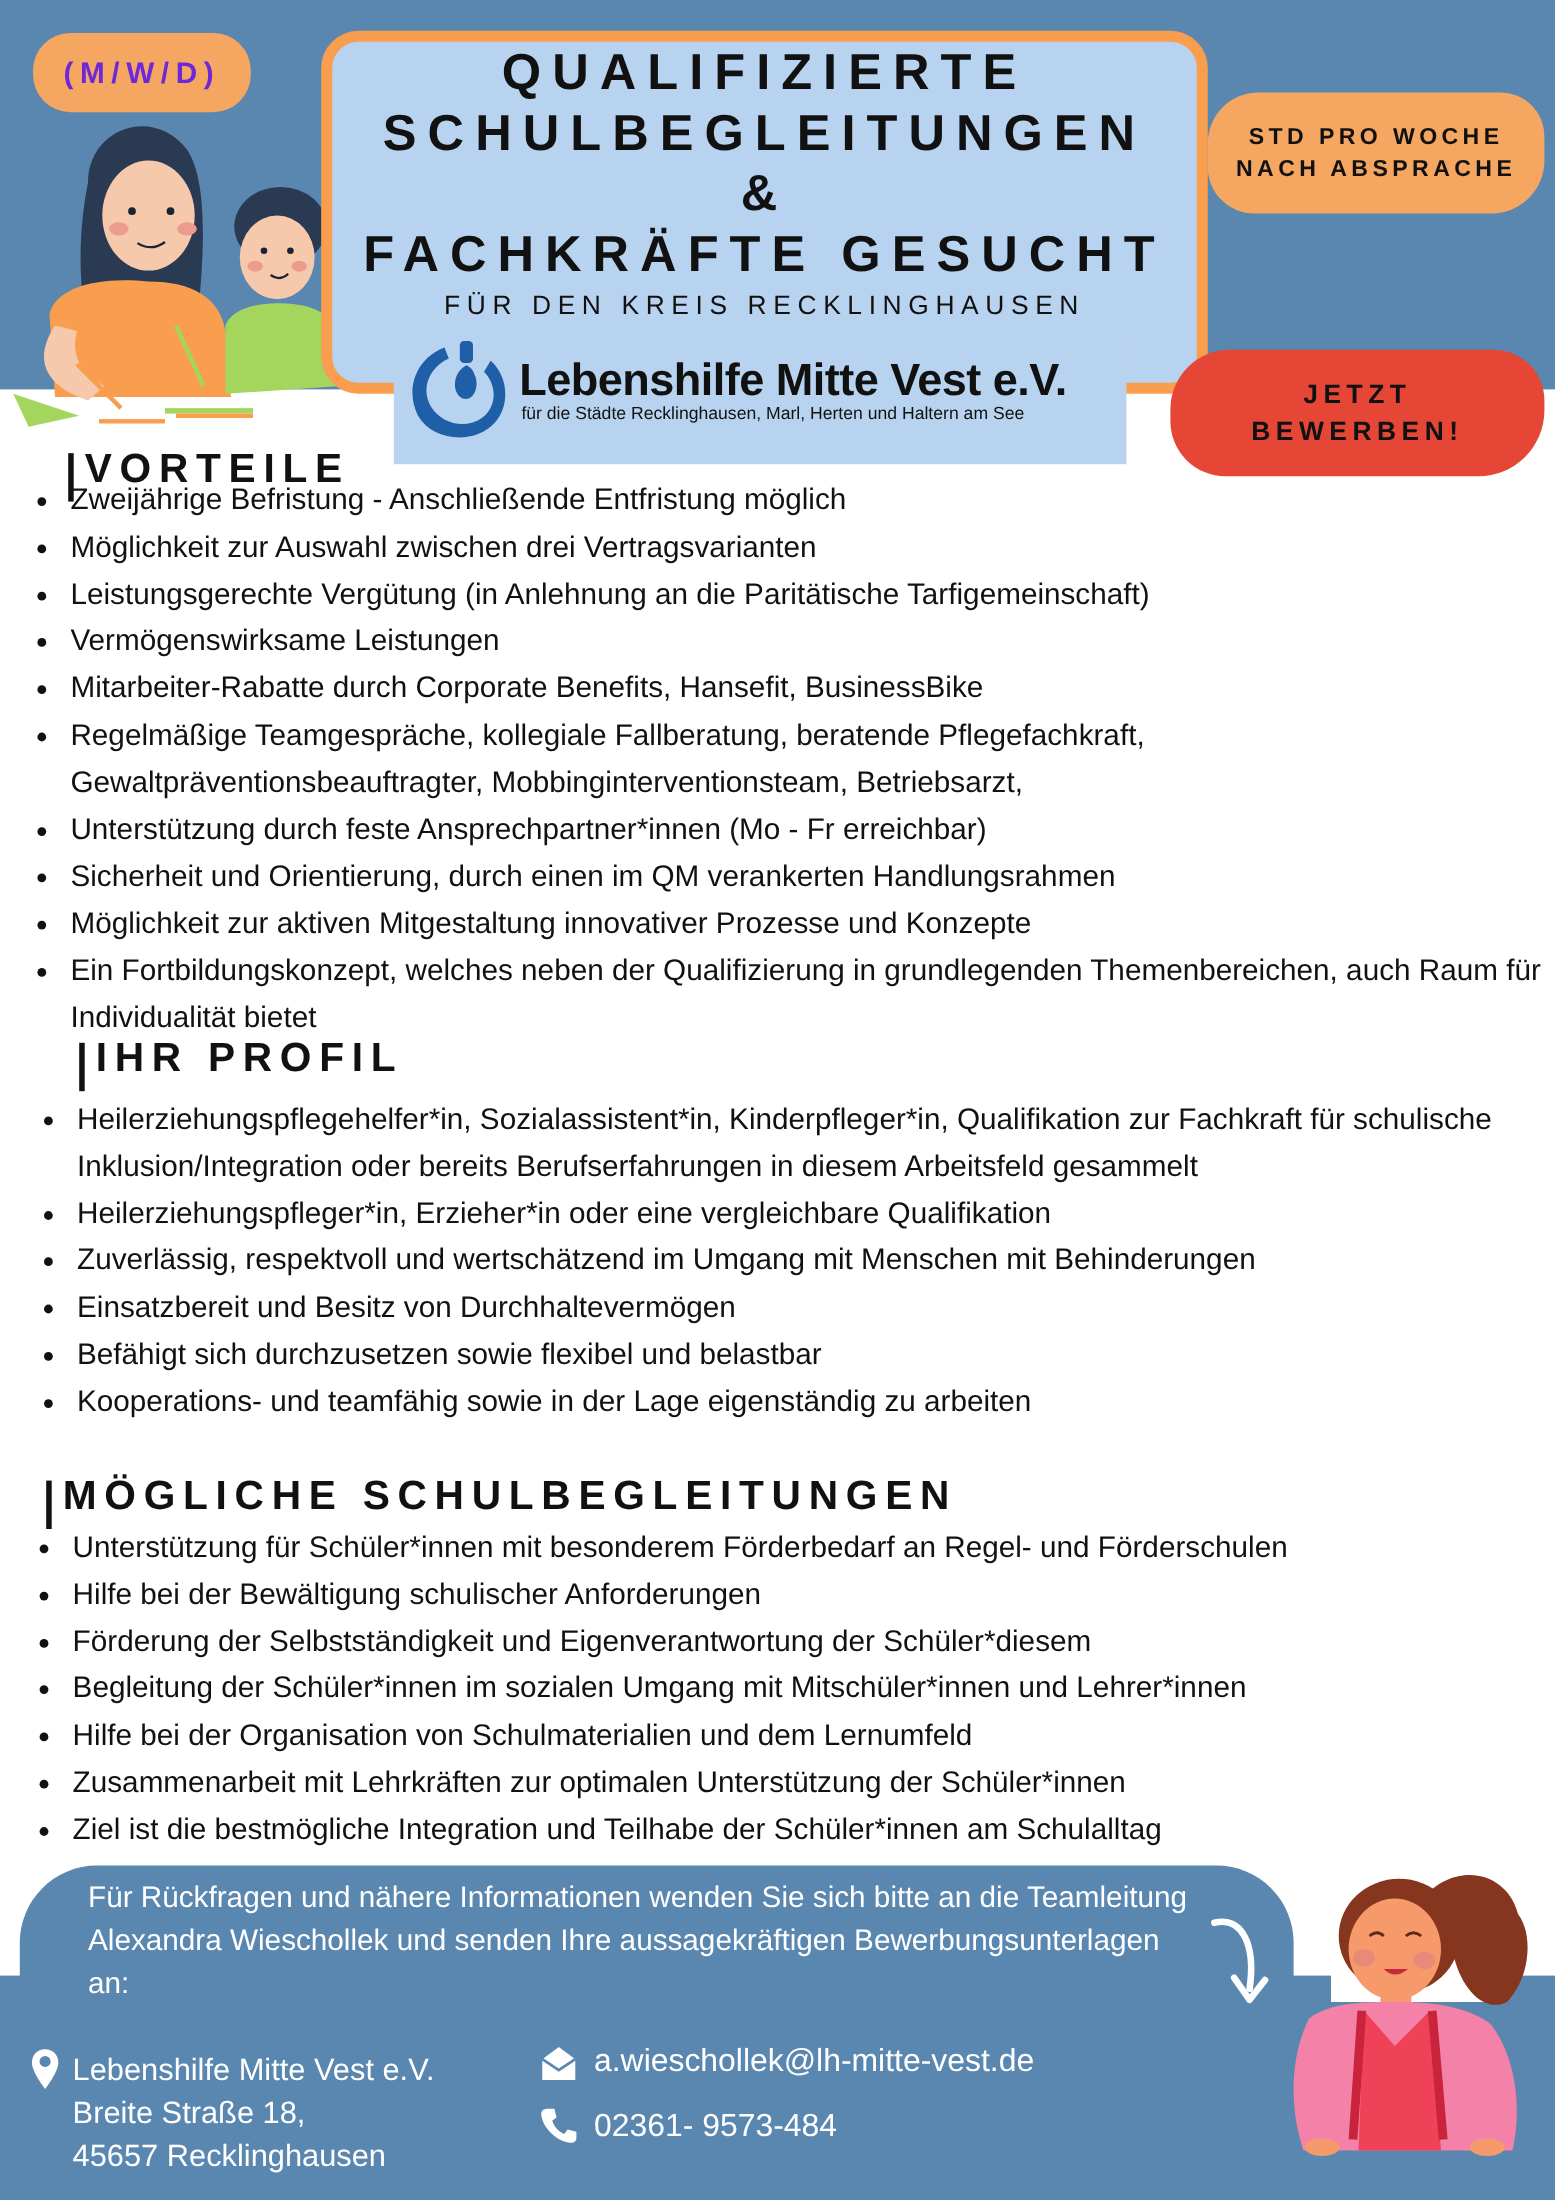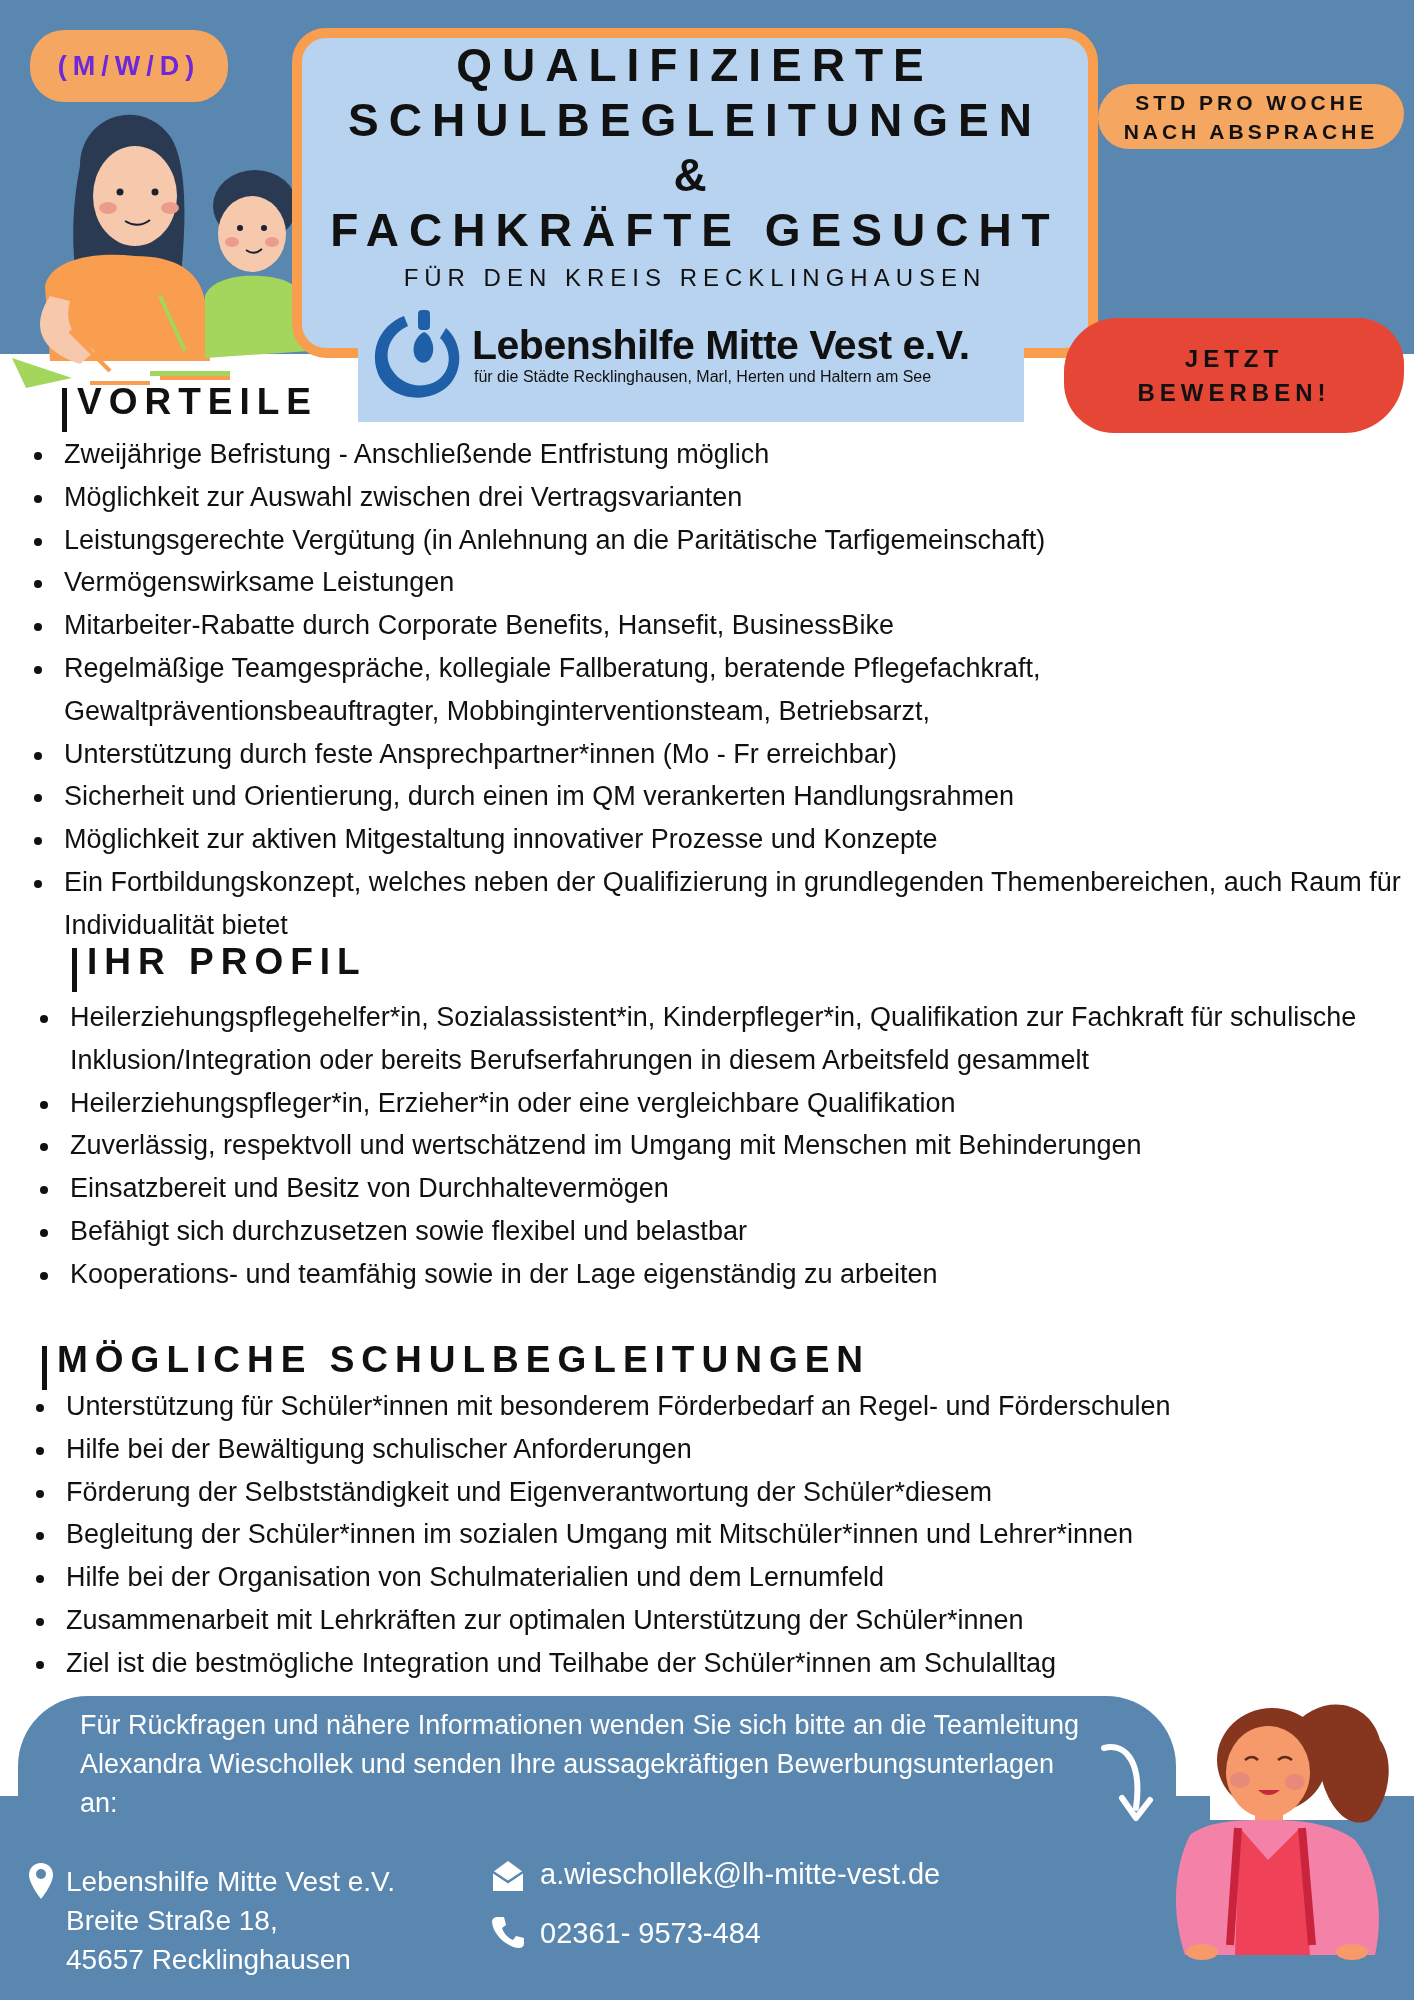--- a/index.html
+++ b/index.html
@@ -22,21 +22,21 @@
   .title-line { font-weight: 700; font-size: 46px; letter-spacing: 10px; line-height: 55px; color: #111; display: block; }
   .title-sub { font-size: 24px; letter-spacing: 6px; color: #111; margin-top: 6px; display: block; }
 
   
   .logo-panel { position: absolute; left: 358px; top: 300px; width: 666px; height: 122px; background: #b8d3ef; }
   .logo-mark { position: absolute; left: 8px; top: 4px; width: 100px; height: 100px; }
   .logo-name { position: absolute; left: 114px; top: 22px; font-weight: 700; font-size: 41px; color: #111; letter-spacing: -0.5px; }
   .logo-tag { position: absolute; left: 116px; top: 68px; font-size: 16px; color: #111; }
 
   
-  .std-bubble { position: absolute; left: 1098px; top: 84px; width: 306px; height: 65px; background: #f5a762; border-radius: 46px 40px 48px 42px; display: flex; flex-direction: column; align-items: center; justify-content: center; }
+  .std-bubble { position: absolute; left: 1098px; top: 84px; width: 306px; height: 110px; background: #f5a762; border-radius: 46px 40px 48px 42px; display: flex; flex-direction: column; align-items: center; justify-content: center; }
   .std-line { font-weight: 700; font-size: 21px; letter-spacing: 4px; line-height: 29px; color: #111; }
 
   
   .apply-button { position: absolute; left: 1064px; top: 318px; width: 340px; height: 115px; background: #e54636; border-radius: 54px 46px 60px 50px; display: flex; flex-direction: column; align-items: center; justify-content: center; cursor: pointer; }
   .apply-line { font-weight: 700; font-size: 24px; letter-spacing: 5px; line-height: 34px; color: #111; }
 
   
   .section-heading { position: absolute; display: flex; align-items: flex-start; }
   .heading-bar { width: 5px; height: 44px; background: #111; margin-right: 10px; margin-top: 8px; }
   .heading-text { font-weight: 700; font-size: 37px; letter-spacing: 7px; color: #111; line-height: 44px; }
@@ -130,21 +130,21 @@
 <div class="std-bubble">
   <span class="std-line">STD PRO WOCHE</span>
   <span class="std-line">NACH ABSPRACHE</span>
 </div>
 
 <div class="apply-button">
   <span class="apply-line">JETZT</span>
   <span class="apply-line">BEWERBEN!</span>
 </div>
 
-<div class="section-heading" style="left:40px; top:380px;padding-left:22px;">
+<div class="section-heading" style="left:40px; top:404px;padding-left:22px;">
   <div class="heading-bar"></div>
   <span class="heading-text">VORTEILE</span>
 </div>
 <ul class="bullet-list" style="left:28px; top:433px; width:1380px;">
   <li>Zweijährige Befristung - Anschließende Entfristung möglich</li>
   <li>Möglichkeit zur Auswahl zwischen drei Vertragsvarianten</li>
   <li>Leistungsgerechte Vergütung (in Anlehnung an die Paritätische Tarfigemeinschaft)</li>
   <li>Vermögenswirksame Leistungen</li>
   <li>Mitarbeiter-Rabatte durch Corporate Benefits, Hansefit, BusinessBike</li>
   <li style="padding-right:170px;">Regelmäßige Teamgespräche, kollegiale Fallberatung, beratende Pflegefachkraft, Gewaltpräventionsbeauftragter, Mobbinginterventionsteam, Betriebsarzt,</li>

